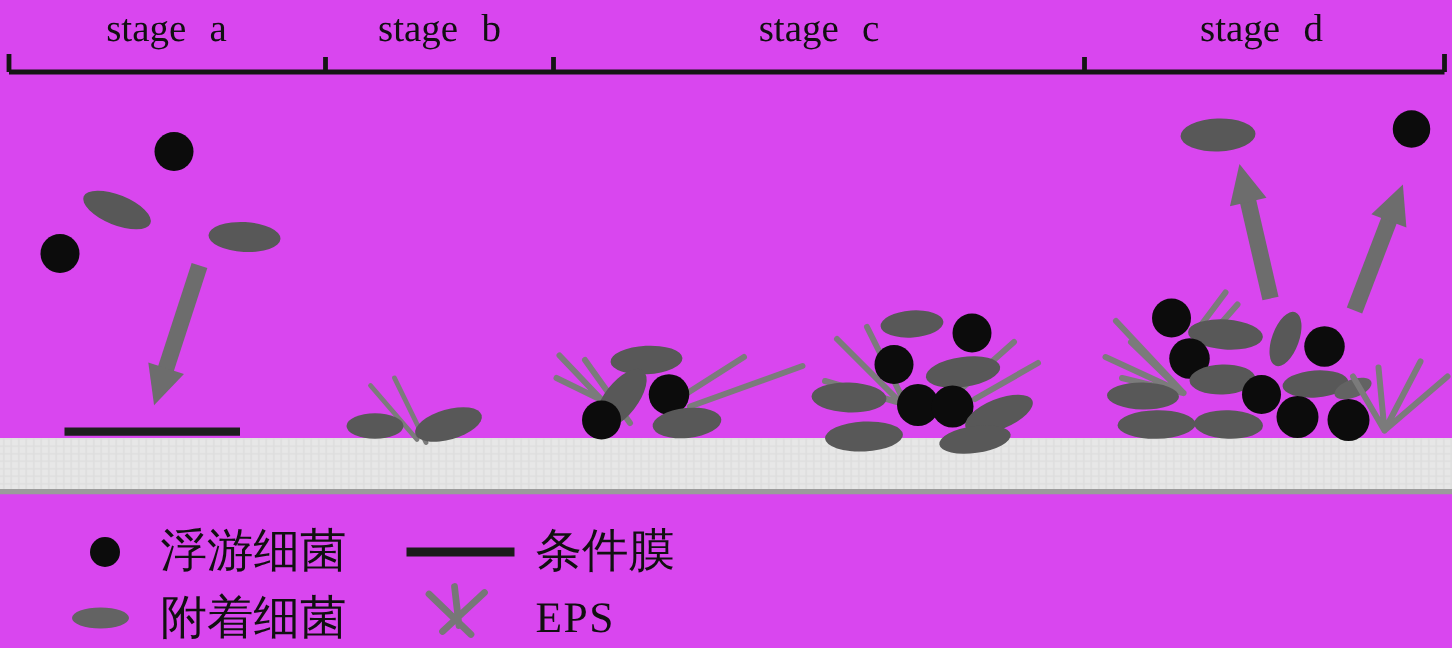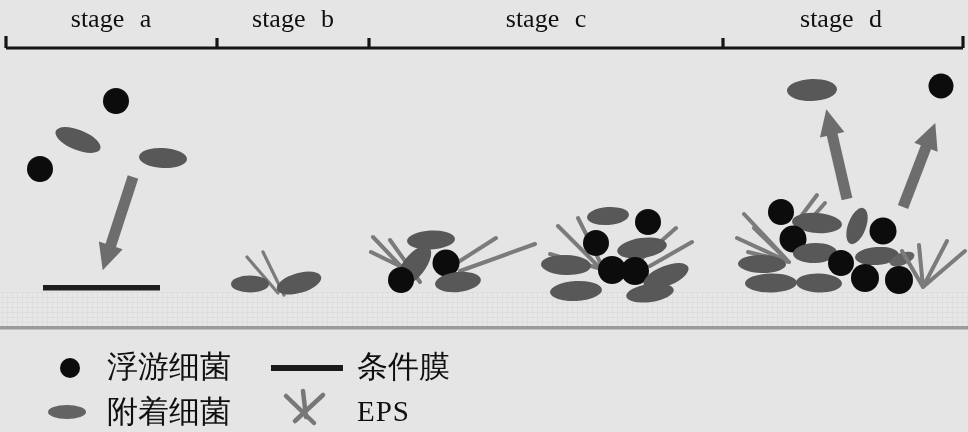--- a/index.html
+++ b/index.html
@@ -1,16 +1,16 @@
 <!DOCTYPE html>
 <html><head>
 <meta charset="utf-8">
 <style>
   html,body{margin:0;padding:0;background:#fff;}
-  .canvas{position:relative;width:968px;height:432px;background:#e5e5e5;overflow:hidden;
+  .canvas{position:relative;width:968px;height:432px;background:#d946ef;overflow:hidden;
           font-family:"Liberation Serif","DejaVu Serif",serif;}
   svg{display:block;}
   .bact-black{fill:#0c0c0c;}
   .bact-gray{fill:#585858;}
   .bact-gray-lt{fill:#636363;}
   .eps{stroke:#7b7b7b;stroke-width:4;stroke-linecap:round;fill:none;}
   .eps-thin{stroke:#7b7b7b;stroke-width:3.2;stroke-linecap:round;fill:none;}
   .arrow{fill:#6d6d6d;}
   .film{fill:#1e1e1e;}
   .bracket{stroke:#151515;stroke-width:3.2;fill:none;}

